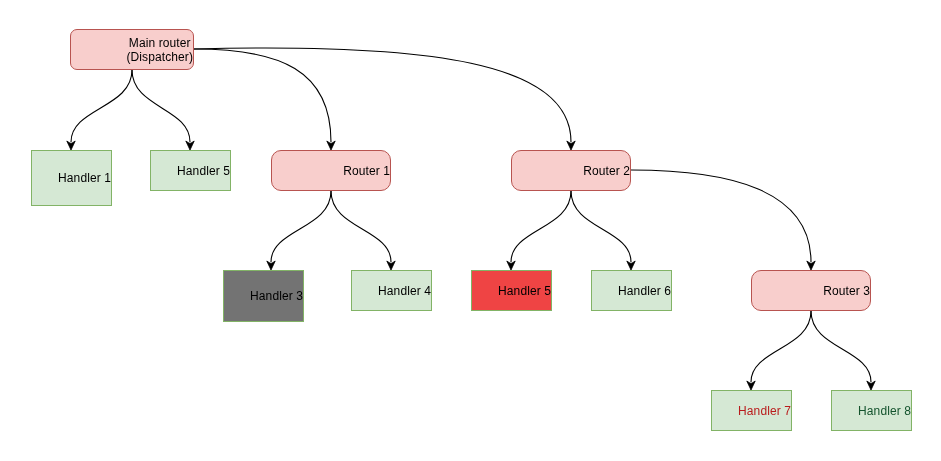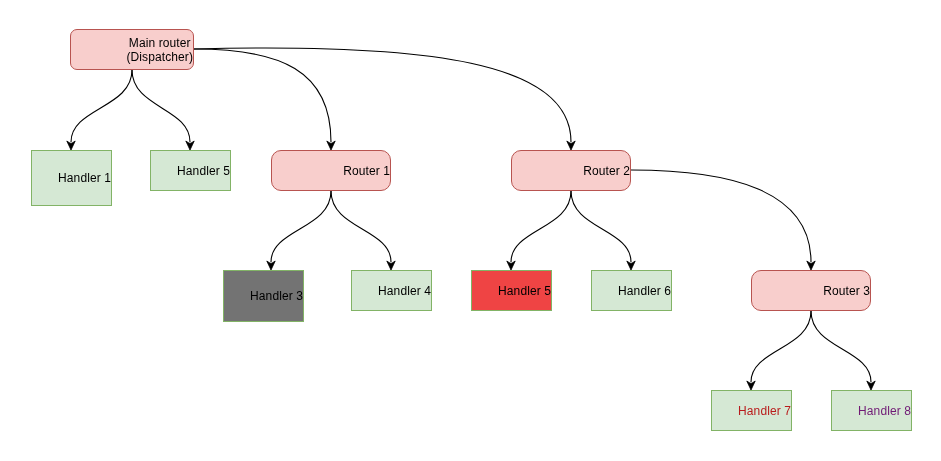--- a/index.html
+++ b/index.html
@@ -126,16 +126,16 @@
       <div class="node node-handler" style="left: 31px; top: 150px; width: 81px; height: 56px; background: rgb(213, 232, 212); border-color: rgb(130, 179, 102); color: rgb(0, 0, 0);"><span>Handler 1</span></div>
       <div class="node node-handler" style="left: 150px; top: 150px; width: 81px; height: 41px; background: rgb(213, 232, 212); border-color: rgb(130, 179, 102); color: rgb(0, 0, 0);"><span>Handler 5</span></div>
       <div class="node node-router" style="left: 271px; top: 150px; width: 120px; height: 41px; background: rgb(248, 206, 204); border-color: rgb(184, 84, 80); color: rgb(0, 0, 0);"><span>Router 1</span></div>
       <div class="node node-router" style="left: 511px; top: 150px; width: 120px; height: 41px; background: rgb(248, 206, 204); border-color: rgb(184, 84, 80); color: rgb(0, 0, 0);"><span>Router 2</span></div>
       <div class="node node-handler" style="left: 223px; top: 270px; width: 81px; height: 52px; background: #737373; border-color: rgb(130, 179, 102); color: rgb(0, 0, 0);"><span>Handler 3</span></div>
       <div class="node node-handler" style="left: 351px; top: 270px; width: 81px; height: 41px; background: rgb(213, 232, 212); border-color: rgb(130, 179, 102); color: rgb(0, 0, 0);"><span>Handler 4</span></div>
       <div class="node node-handler" style="left: 471px; top: 270px; width: 81px; height: 41px; background: #ef4444; border-color: rgb(130, 179, 102); color: rgb(0, 0, 0);"><span>Handler 5</span></div>
       <div class="node node-handler" style="left: 591px; top: 270px; width: 81px; height: 41px; background: rgb(213, 232, 212); border-color: rgb(130, 179, 102); color: rgb(0, 0, 0); padding-left: 9px;"><span>Handler 6</span></div>
       <div class="node node-router" style="left: 751px; top: 270px; width: 120px; height: 41px; background: rgb(248, 206, 204); border-color: rgb(184, 84, 80); color: rgb(0, 0, 0);"><span>Router 3</span></div>
       <div class="node node-handler" style="left: 711px; top: 390px; width: 81px; height: 41px; background: rgb(213, 232, 212); border-color: rgb(130, 179, 102); color: #b91c1c;"><span>Handler 7</span></div>
-      <div class="node node-handler" style="left: 831px; top: 390px; width: 81px; height: 41px; background: rgb(213, 232, 212); border-color: rgb(130, 179, 102); color: #701a75;"><span>Handler 8</span></div>
+      <div class="node node-handler" style="left: 831px; top: 390px; width: 81px; height: 41px; background: rgb(213, 232, 212); border-color: rgb(130, 179, 102); color: #14532d;"><span>Handler 8</span></div>
     </div>
 
 </div>
 
 </body></html>

